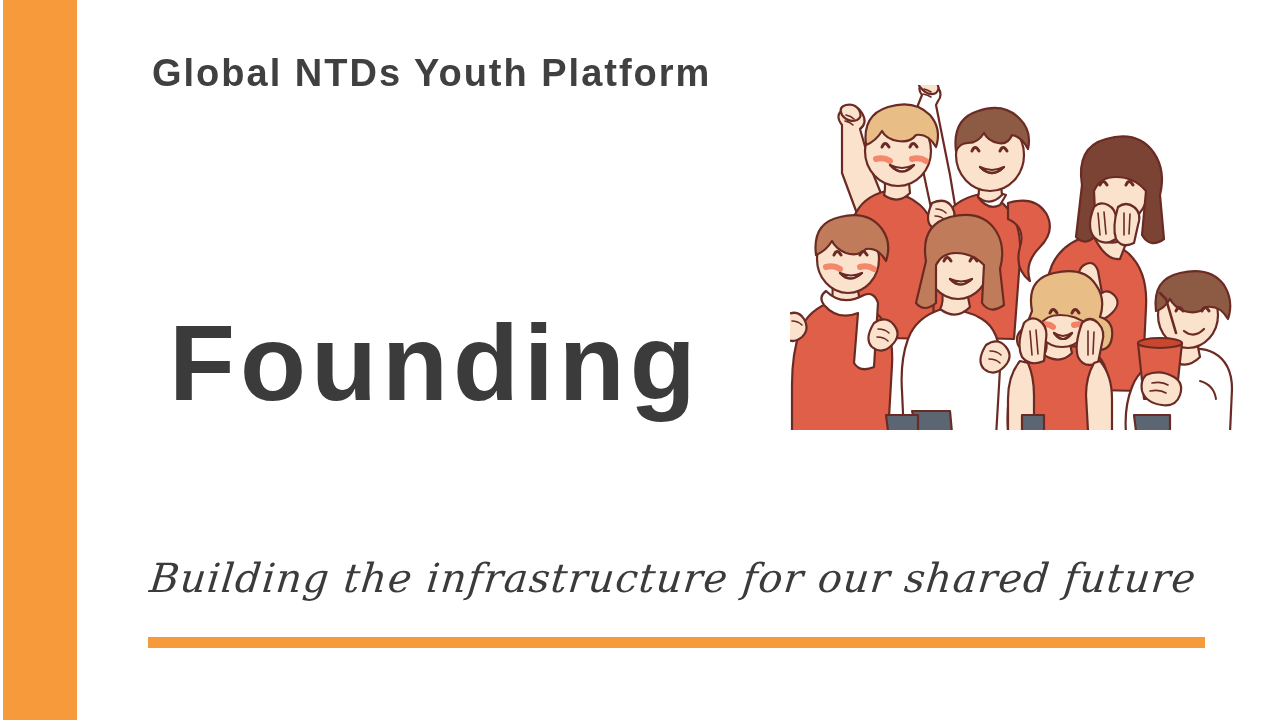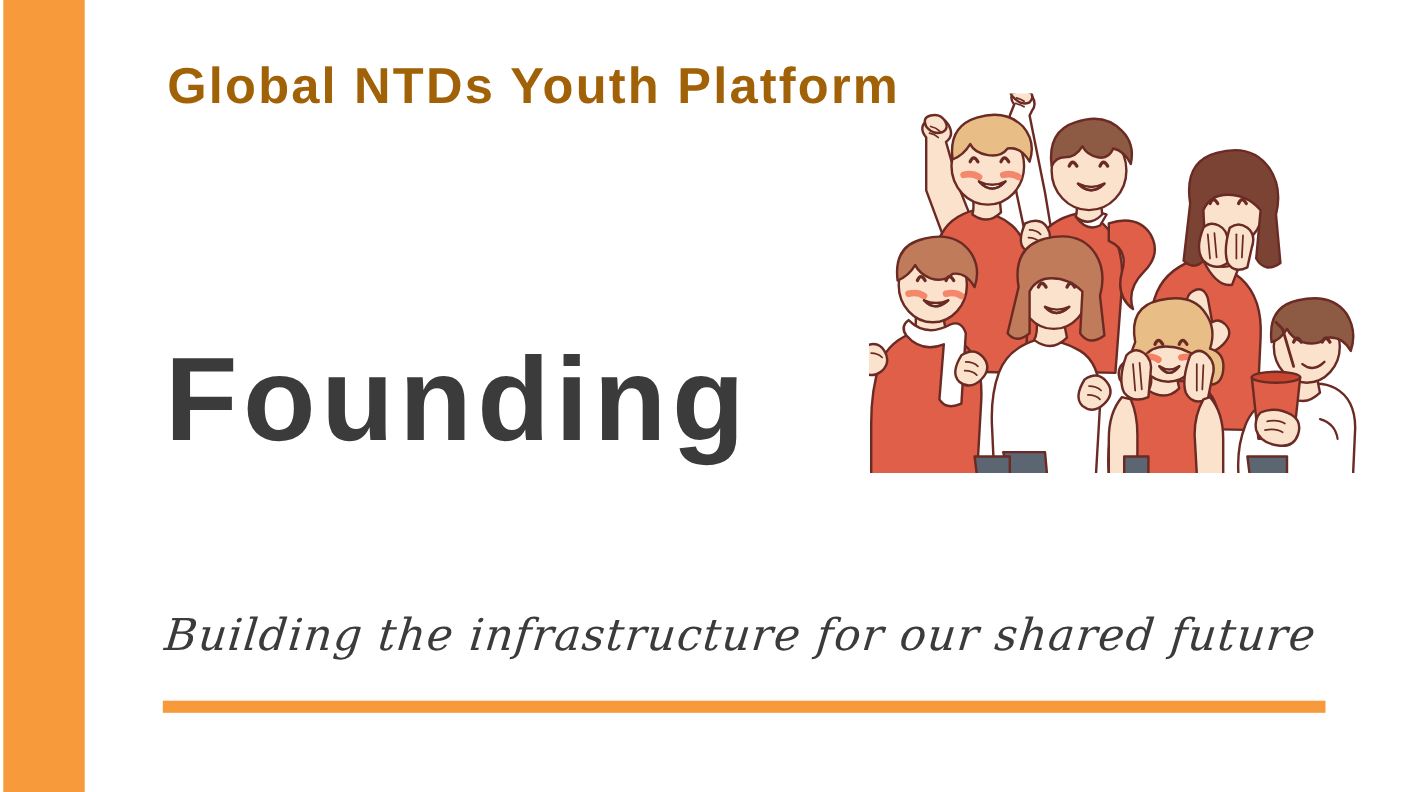--- a/index.html
+++ b/index.html
@@ -26,32 +26,32 @@
     width: 74px;
     height: 720px;
     background: #F79A3C;
   }
 
   
   #eyebrow {
     position: absolute;
     left: 152px;
     top: 52px;
-    font-size: 46px;
+    font-size: 38px;
     font-weight: bold;
     letter-spacing: 2.0px;
-    color: #a16207;
+    color: #404040;
     line-height: 1.15;
     white-space: nowrap;
   }
 
   
   #title-block {
     position: absolute;
-    left: 150px;
+    left: 169px;
     top: 295px;
     color: #3b3b3b;
     font-size: 108px;
     font-weight: bold;
     letter-spacing: 5px;
     line-height: 135px;
     white-space: nowrap;
   }
   #title-block .title-line { display: block; }
 

